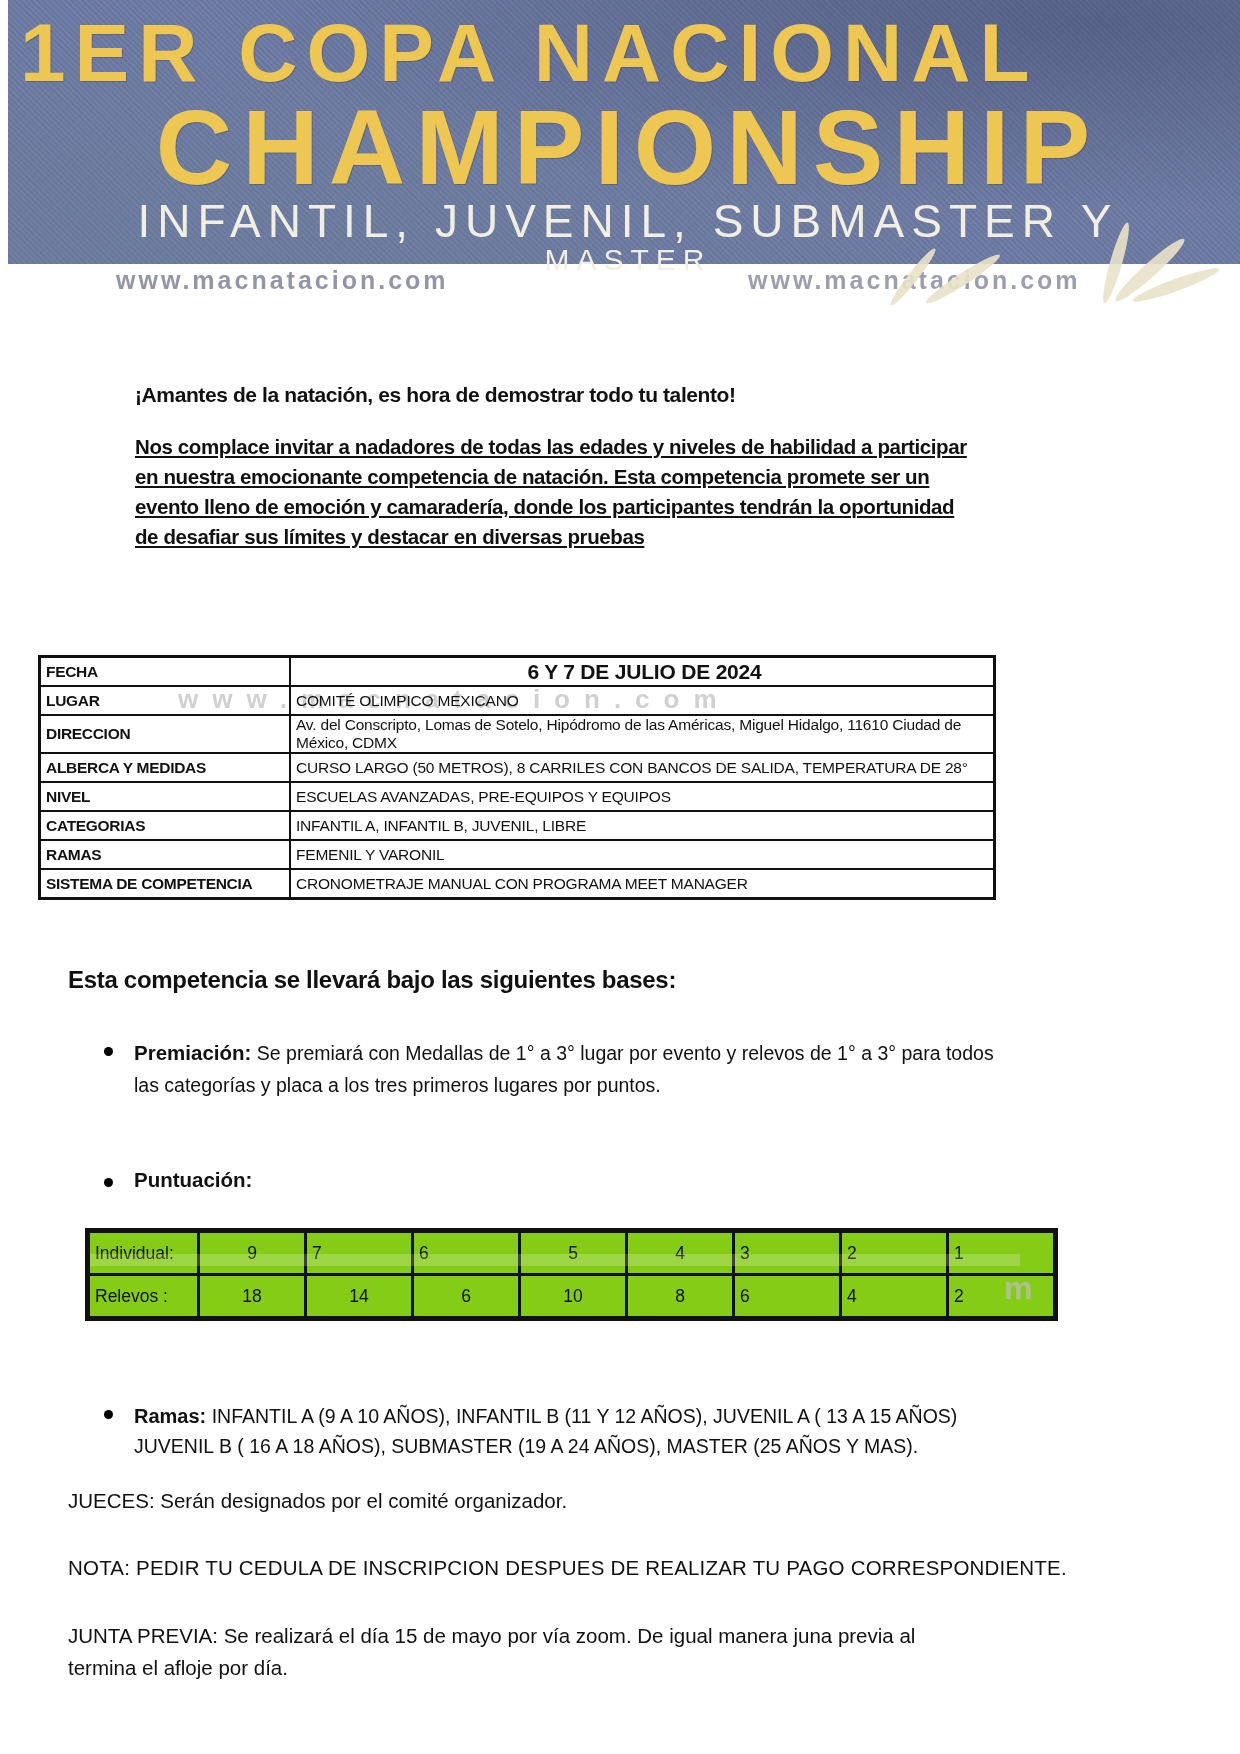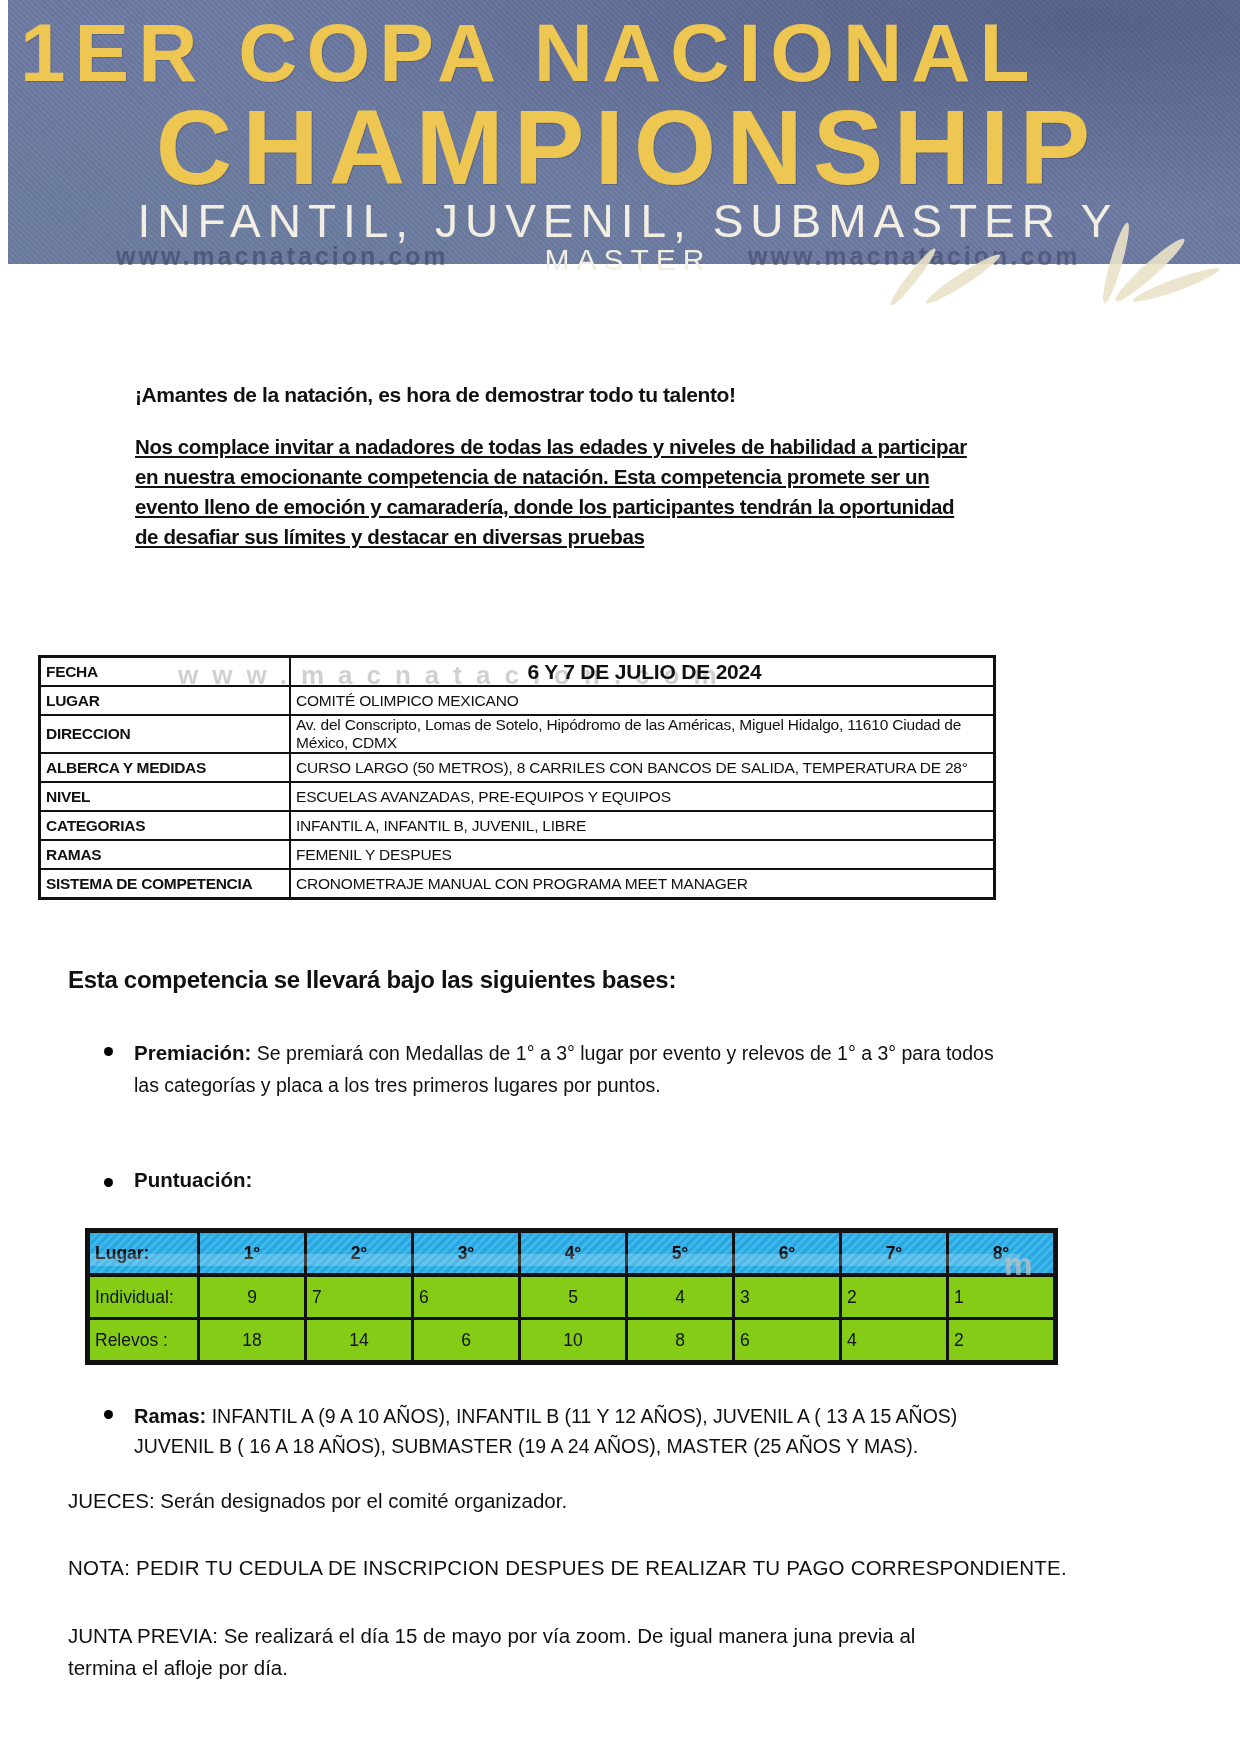--- a/index.html
+++ b/index.html
@@ -28,21 +28,21 @@
     color:#eec652;white-space:nowrap;text-shadow:1px 1px 0 rgba(40,40,60,.25);
   }
   .hero-line3{
     position:absolute;left:0;top:198px;width:1240px;text-align:center;
     font-size:46px;letter-spacing:7px;line-height:1;color:#f2eee2;white-space:nowrap;
   }
   .hero-line4{
     position:absolute;left:0;top:245px;width:1240px;text-align:center;
     font-size:30px;letter-spacing:7px;line-height:1;color:#f2eee2;white-space:nowrap;
   }
-  .wm{position:absolute;white-space:nowrap;pointer-events:none;}
+  .wm{position:absolute;white-space:nowrap;pointer-events:none;margin-top:24px;}
   .wm-hero-left{left:108px;top:242px;font-size:25px;font-weight:bold;letter-spacing:3px;color:rgba(55,62,95,0.55);}
   .wm-hero-right{left:740px;top:242px;width:470px;overflow:hidden;font-size:25px;font-weight:bold;letter-spacing:3px;color:rgba(55,62,95,0.5);}
   .wm-table{left:178px;top:660px;font-size:26px;font-weight:bold;letter-spacing:14px;color:rgba(150,150,150,0.45);}
   .wm-score{left:1004px;top:1246px;font-size:32px;font-weight:bold;color:rgba(190,190,190,0.75);}
   .wm-band{position:absolute;left:90px;top:1254px;width:930px;height:12px;background:rgba(255,255,255,0.20);}
   .leaf-svg{position:absolute;left:850px;top:215px;width:370px;height:90px;}
   
   .intro-line1{
     position:absolute;left:135px;top:383px;font-size:21px;font-weight:bold;letter-spacing:-0.4px;white-space:nowrap;
   }
@@ -148,21 +148,21 @@
     <tr>
       <td class="lbl">NIVEL</td>
       <td class="val">ESCUELAS AVANZADAS, PRE-EQUIPOS Y EQUIPOS</td>
     </tr>
     <tr>
       <td class="lbl">CATEGORIAS</td>
       <td class="val">INFANTIL A, INFANTIL B, JUVENIL, LIBRE</td>
     </tr>
     <tr>
       <td class="lbl">RAMAS</td>
-      <td class="val">FEMENIL Y DESPUES</td>
+      <td class="val">FEMENIL Y VARONIL</td>
     </tr>
     <tr>
       <td class="lbl">SISTEMA DE COMPETENCIA</td>
       <td class="val">CRONOMETRAJE MANUAL CON PROGRAMA MEET MANAGER</td>
     </tr>
   </tbody>
     </table>
 
   <div class="bases-heading">Esta competencia se llevará bajo las siguientes bases:</div>
 
@@ -170,31 +170,20 @@
   <div class="prem-block">
     <div><span class="lead">Premiación:</span> <span>Se premiará con Medallas de 1° a 3° lugar por evento y relevos de 1° a 3° para todos</span></div>
     <div>las categorías y placa a los tres primeros lugares por puntos.</div>
   </div>
 
   <span class="bullet-dot b-punt"></span>
   <div class="punt-label">Puntuación:</div>
 
   <table class="score-table">
     <tbody>
-        <tr class="hdr">
-      <td class="col-lbl al">Lugar:</td>
-      <td class="col ac">1°</td>
-      <td class="col ac">2°</td>
-      <td class="col ac">3°</td>
-      <td class="col ac">4°</td>
-      <td class="col ac">5°</td>
-      <td class="col ac">6°</td>
-      <td class="col ac">7°</td>
-      <td class="col ac">8°</td>
-    </tr>
     <tr>
       <td class="col-lbl al">Individual:</td>
       <td class="col ac">9</td>
       <td class="col al">7</td>
       <td class="col al">6</td>
       <td class="col ac">5</td>
       <td class="col ac">4</td>
       <td class="col al">3</td>
       <td class="col al">2</td>
       <td class="col al">1</td>

